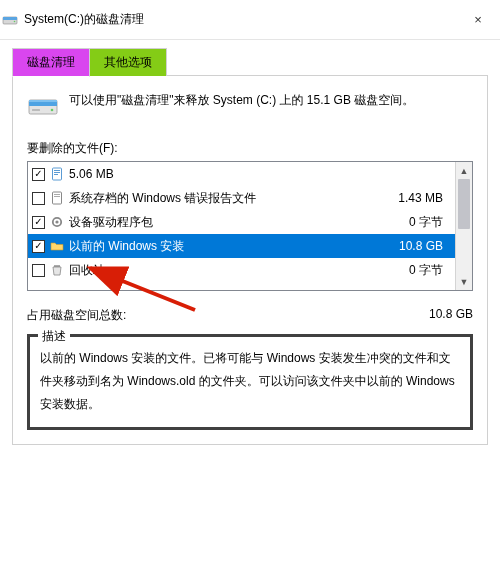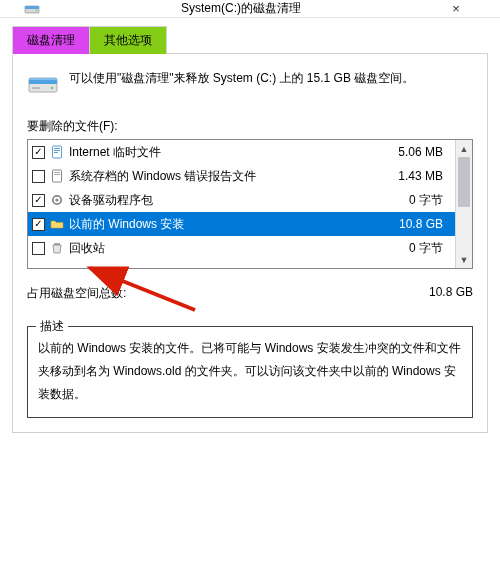--- a/index.html
+++ b/index.html
@@ -6,27 +6,26 @@
 body {
   font-family: "Microsoft YaHei", "Segoe UI", Tahoma, sans-serif;
   font-size: 12px;
   background: #fff;
   color: #000;
   width: 500px;
   height: 566px;
   overflow: hidden;
 }
 .titlebar {
-  height: 18px;
+  height: 40px;
   display: flex;
   align-items: center;
-  padding: 0 24px;
+  padding: 0 2px;
   background: #fff;
   border-bottom: 1px solid #e5e5e5;
-  text-align: center;
 }
 .titlebar .icon-wrap {
   width: 16px; height: 16px;
   margin-right: 6px;
   display: flex; align-items: center; justify-content: center;
 }
 .titlebar .title { flex: 1; font-size: 12px; }
 .close-btn {
   width: 40px; height: 30px;
   display: flex; align-items: center; justify-content: center;
@@ -123,22 +122,22 @@
   background: #c2c3c9;
   border-radius:1px;
 }
 .total-row {
   display: flex;
   margin-top: 16px;
   font-size: 12px;
 }
 .total-row .tl { flex:1; }
 .fieldset {
-  border: 1px solid #404040;
-  margin-top: 24px;
+  border: 3px solid #404040;
+  margin-top: 10px;
   padding: 10px 10px 12px 10px;
   position: relative;
 }
 .fieldset .legend {
   position: absolute;
   top: -9px;
   left: 8px;
   background: #fff;
   padding: 0 4px;
   font-size: 12px;
@@ -199,21 +198,20 @@
       <div class="row">
         <span class="cb">✓</span>
         <span class="item-icon">
           <svg width="14" height="14" viewBox="0 0 14 14">
               <rect x="2.5" y="1" width="9" height="12" rx="1" fill="#fff" stroke="#5a9bd4" stroke-width="1"></rect>
               <rect x="4" y="3" width="6" height="1" fill="#5a9bd4"></rect>
               <rect x="4" y="5" width="6" height="1" fill="#5a9bd4"></rect>
               <rect x="4" y="7" width="4" height="1" fill="#5a9bd4"></rect>
             </svg>
         </span>
-        <span class="label">Internet 临时文件</span>
         <span class="size">5.06 MB</span>
       </div>
 
       <div class="row">
         <span class="cb"></span>
         <span class="item-icon">
           <svg width="14" height="14" viewBox="0 0 14 14">
               <rect x="2.5" y="1" width="9" height="12" rx="1" fill="#fff" stroke="#888" stroke-width="1"></rect>
               <rect x="4" y="3" width="6" height="1" fill="#aaa"></rect>
               <rect x="4" y="5" width="6" height="1" fill="#aaa"></rect>

